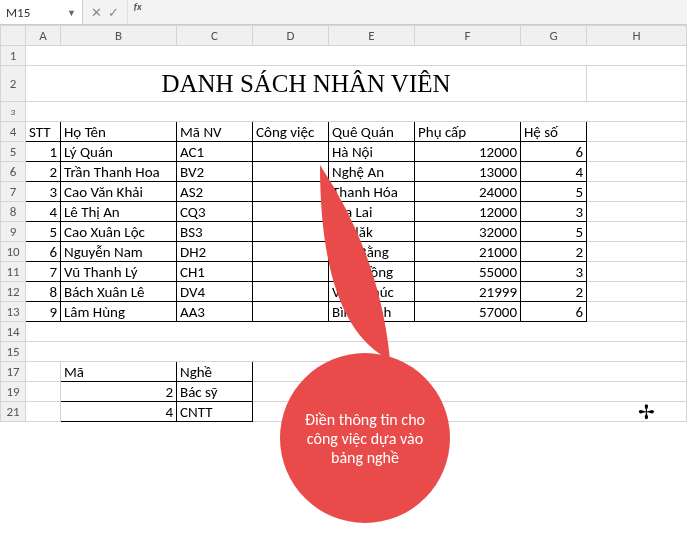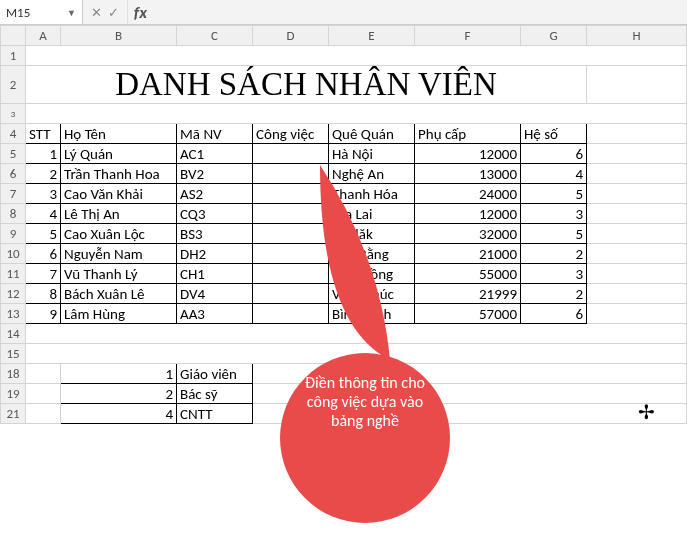--- a/index.html
+++ b/index.html
@@ -10,21 +10,21 @@
     background: #fff;
     width: 687px;
     height: 553px;
     overflow: hidden;
     position: relative;
   }
   .formula-bar {
     height: 24px;
     border-bottom: 1px solid #ccc;
     display: flex;
-    align-items: center;
+    align-items: flex-start;
     background: #f3f3f3;
     font-size: 13px;
     color: #333;
   }
   .name-box {
     width: 70px;
     padding: 0 6px;
     border-right: 1px solid #ccc;
     display: flex;
     align-items: center;
@@ -40,21 +40,21 @@
     display: flex;
     align-items: center;
     gap: 6px;
     padding: 0 8px;
     color: #888;
     border-right: 1px solid #e0e0e0;
     height: 100%;
   }
   .fx {
     font-style: italic;
-    font-size: 17px;
+    font-size: 10px;
     color: #555;
     padding: 0 6px;
     font-weight: bold;
   }
   .sheet {
     position: relative;
   }
   table.grid {
     border-collapse: collapse;
     table-layout: fixed;
@@ -83,21 +83,21 @@
     background: #f0f0f0;
   }
   .cell {
     padding: 0 3px;
     font-size: 15px;
     overflow: hidden;
     white-space: nowrap;
   }
   .title-cell {
     font-family: "Times New Roman", serif;
-    font-size: 33px;
+    font-size: 25px;
     text-align: center;
     margin-top: 12px;
   }
   .bthick { border: 1px solid #000 !important; }
   .num { text-align: right; }
   .sub-title {
     font-family: "Times New Roman", serif;
     font-size: 19px;
     text-align: center;
   }
@@ -113,21 +113,21 @@
   }
   .callout-body {
     position: absolute;
     top: 168px;
     left: 0;
     width: 170px;
     height: 170px;
     border-radius: 50%;
     background: #e94b4b;
     display: flex;
-    align-items: flex-start;
+    align-items: center;
     justify-content: center;
     text-align: center;
     color: #fff;
     font-size: 16px;
     padding: 20px;
     box-sizing: border-box;
   }
   .cursor-cross {
     position: absolute;
     top: 375px;
@@ -318,28 +318,28 @@
           <th class="rowhdr">14</th>
 <td colspan="8" class="cell"></td>
         </tr>
 
 <tr>
           <th class="rowhdr">15</th>
 <td colspan="8" class="cell"></td>
         </tr>
 
 
-
-<tr>
-          <th class="rowhdr">18</th>
-<td class="cell"></td>
-<td class="cell bthick num">1</td>
-<td class="cell bthick">Giáo viên</td>
+<tr>
+          <th class="rowhdr">17</th>
+<td class="cell"></td>
+<td class="cell bthick">Mã</td>
+<td class="cell bthick">Nghề</td>
 <td colspan="5" class="cell"></td>
         </tr>
+
 
 <tr>
           <th class="rowhdr">19</th>
 <td class="cell"></td>
 <td class="cell bthick num">2</td>
 <td class="cell bthick">Bác sỹ</td>
 <td colspan="5" class="cell"></td>
         </tr>
 
 

